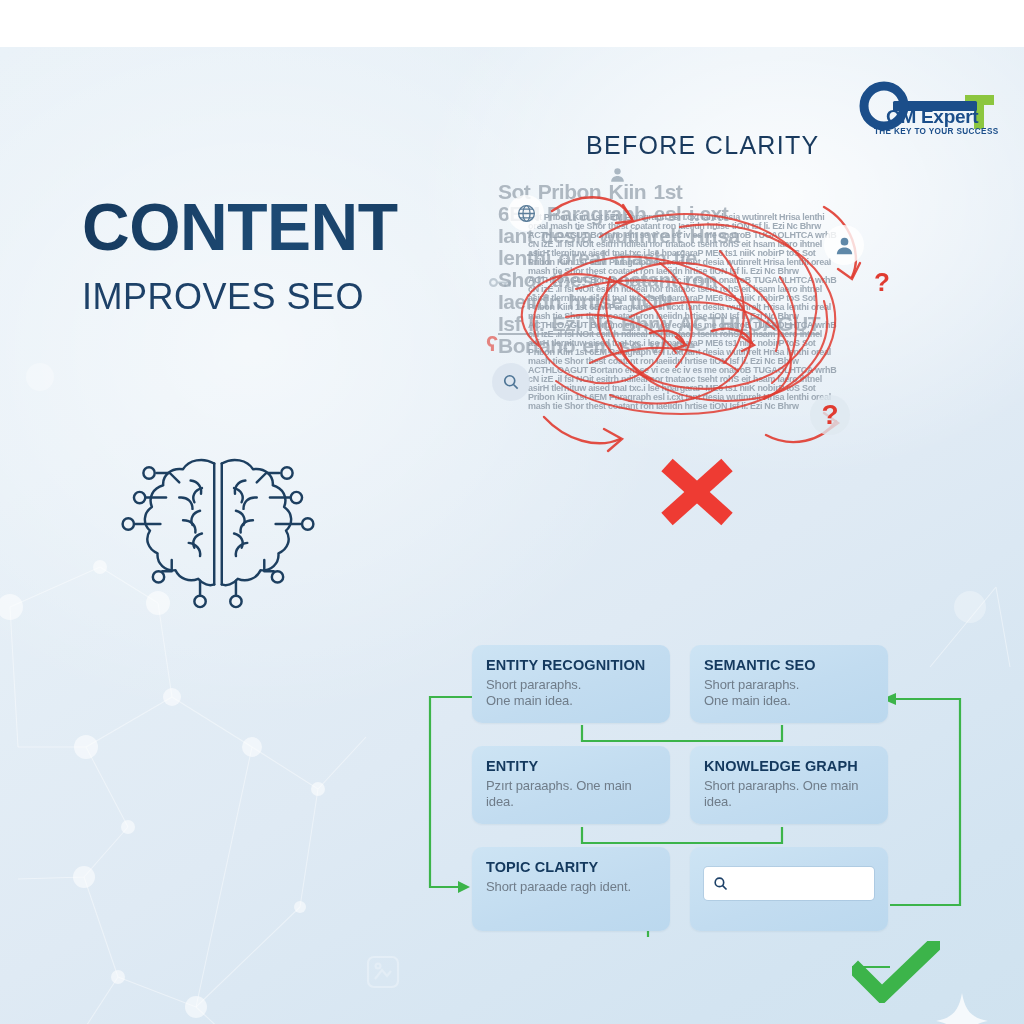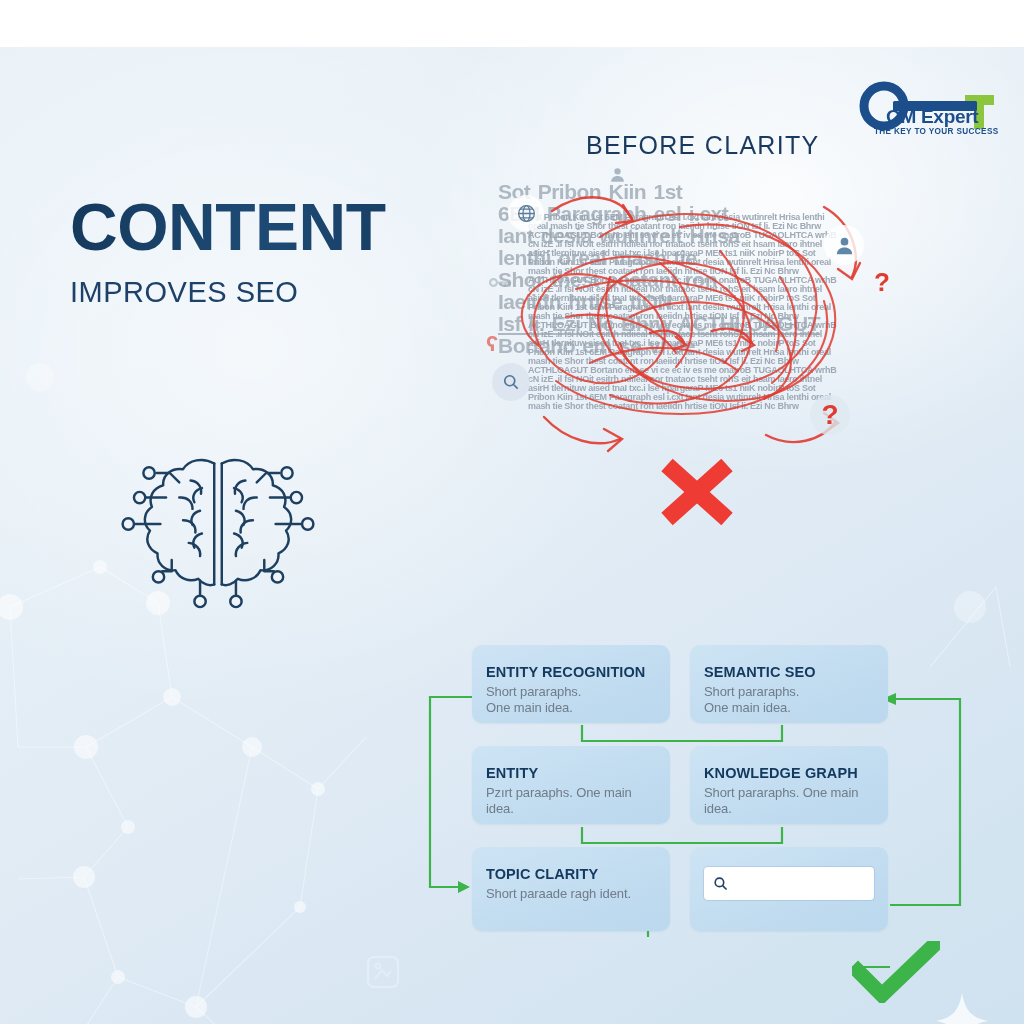--- a/index.html
+++ b/index.html
@@ -14,30 +14,30 @@
     width: 1024px; height: 1024px;
     background:
       radial-gradient(ellipse 520px 400px at 780px 150px, rgba(255,255,255,0.85) 0%, rgba(255,255,255,0.0) 70%),
       radial-gradient(ellipse 600px 520px at 250px 300px, rgba(255,255,255,0.55) 0%, rgba(255,255,255,0) 72%),
       linear-gradient(150deg, #eaf2f8 0%, #e7f0f7 28%, #dfeaf4 58%, #d3e4f1 85%, #cfe2ef 100%);
     margin-top: 47px;
   }
   .bg-svg { position: absolute; inset: 0; width: 1024px; height: 1024px; pointer-events: none; }
 
   
-  .title-block { position: absolute; left: 70px; top: 148px; width: 420px; }
+  .title-block { position: absolute; left: 82px; top: 148px; width: 420px; }
   .title-line {
     font-size: 66px; font-weight: 700; letter-spacing: -0.5px;
     line-height: 0.98; color: #14395e;
     background: linear-gradient(100deg,#16395d 0%, #1d4a74 45%, #15375a 100%);
     -webkit-background-clip: text; background-clip: text; color: transparent;
     text-shadow: none;
   }
   .title-sub {
-    margin-top: 16px; font-size: 29px; font-weight: 400; letter-spacing: 0.5px;
+    margin-top: 16px; font-size: 36px; font-weight: 400; letter-spacing: 0.5px;
     color: #1d4168;
   }
   .brain-wrap { position: absolute; left: 118px; top: 392px; width: 200px; height: 170px; }
 
   
   .sec-head {
     position: absolute; font-size: 25px; letter-spacing: 1.3px;
     color: #193a5e; font-weight: 400; white-space: nowrap;
   }
   #before-head { left: 586px; top: 84px; }
@@ -66,21 +66,21 @@
     position: absolute; display: flex; align-items: center; justify-content: center;
     border-radius: 50%;
   }
   .x-mark { position: absolute; left: 655px; top: 408px; width: 84px; height: 74px; }
 
   
   .grid { position: absolute; left: 472px; top: 598px; width: 416px; height: 286px; }
   .card {
     position: absolute; width: 198px; height: 78px;
     background: linear-gradient(160deg,#cde4f4 0%, #c2dcf0 55%, #bbd8ee 100%);
-    border-radius: 10px; padding: 20px 14px 0 14px;
+    border-radius: 10px; padding: 13px 14px 0 14px;
     box-shadow: 0 1px 2px rgba(40,80,120,0.07);
   }
   .card-title {
     font-size: 14.5px; font-weight: 700; color: #14395e;
     letter-spacing: 0.1px; line-height: 1.1; margin-bottom: 3px;
   }
   .card-body {
     font-size: 13px; color: #6f7c89; line-height: 1.25; letter-spacing: -0.1px;
   }
   #card-0 { left: 0;    top: 0; }

